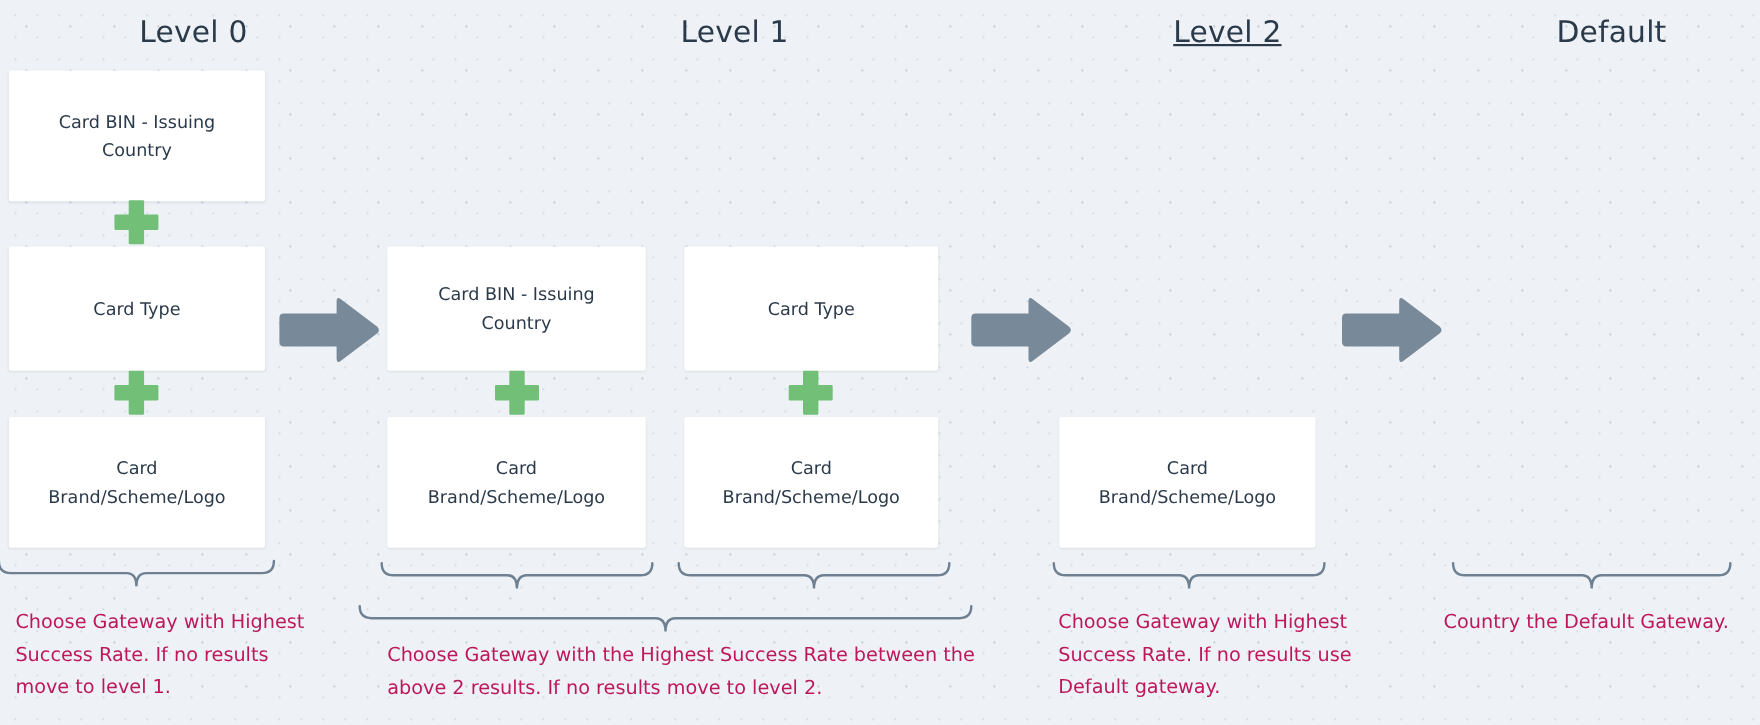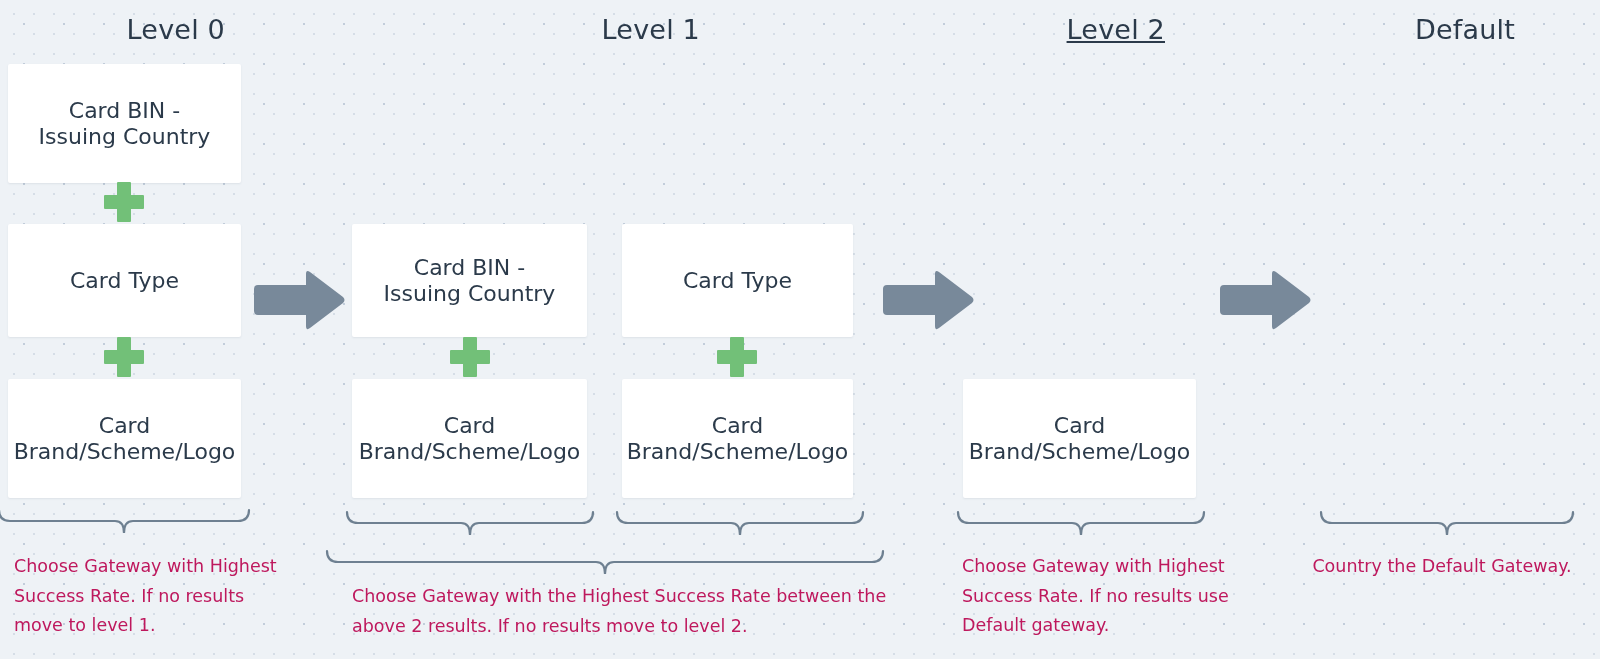--- a/index.html
+++ b/index.html
@@ -31,21 +31,21 @@
   .card {
     position:absolute;
     background:#ffffff;
     border-radius:2px;
     box-shadow:0 1px 2px rgba(70,90,110,0.10);
     display:flex;
     align-items:center;
     justify-content:center;
     text-align:center;
     color:#2b3a4a;
-    font-size:22px;
+    font-size:16px;
     line-height:26px;
     padding:4px 26px;
     box-sizing:border-box;
   }
   .card span { display:block; }
   .plus {
     position:absolute;
     width:40px; height:40px;
   }
   .plus::before, .plus::after {
@@ -66,21 +66,21 @@
     white-space:pre-line;
   }
   .caption.center { text-align:center; }
 </style>
 </head>
 <body>
 
 <div id="canvas"></div>
 
 <div class="heading" style="left:25px; top:14px; width:200px;">Level 0</div>
-<div class="heading" style="left:500px; top:14px; width:200px;">Level 1</div>
+<div class="heading" style="left:517px; top:14px; width:200px;">Level 1</div>
 <div class="heading" style="left:965px; top:14px; width:200px;text-decoration:underline;">Level 2</div>
 <div class="heading" style="left:1315px; top:14px; width:200px;">Default</div>
 
 <div class="card" style="left:8px; top:64px; width:233px; height:119px;">
   <span>Card BIN - Issuing Country</span>
 </div>
 <div class="plus" style="left:104px; top:182px;"></div>
 <div class="card" style="left:8px; top:224px; width:233px; height:113px;">
   <span>Card Type</span>
 </div>

